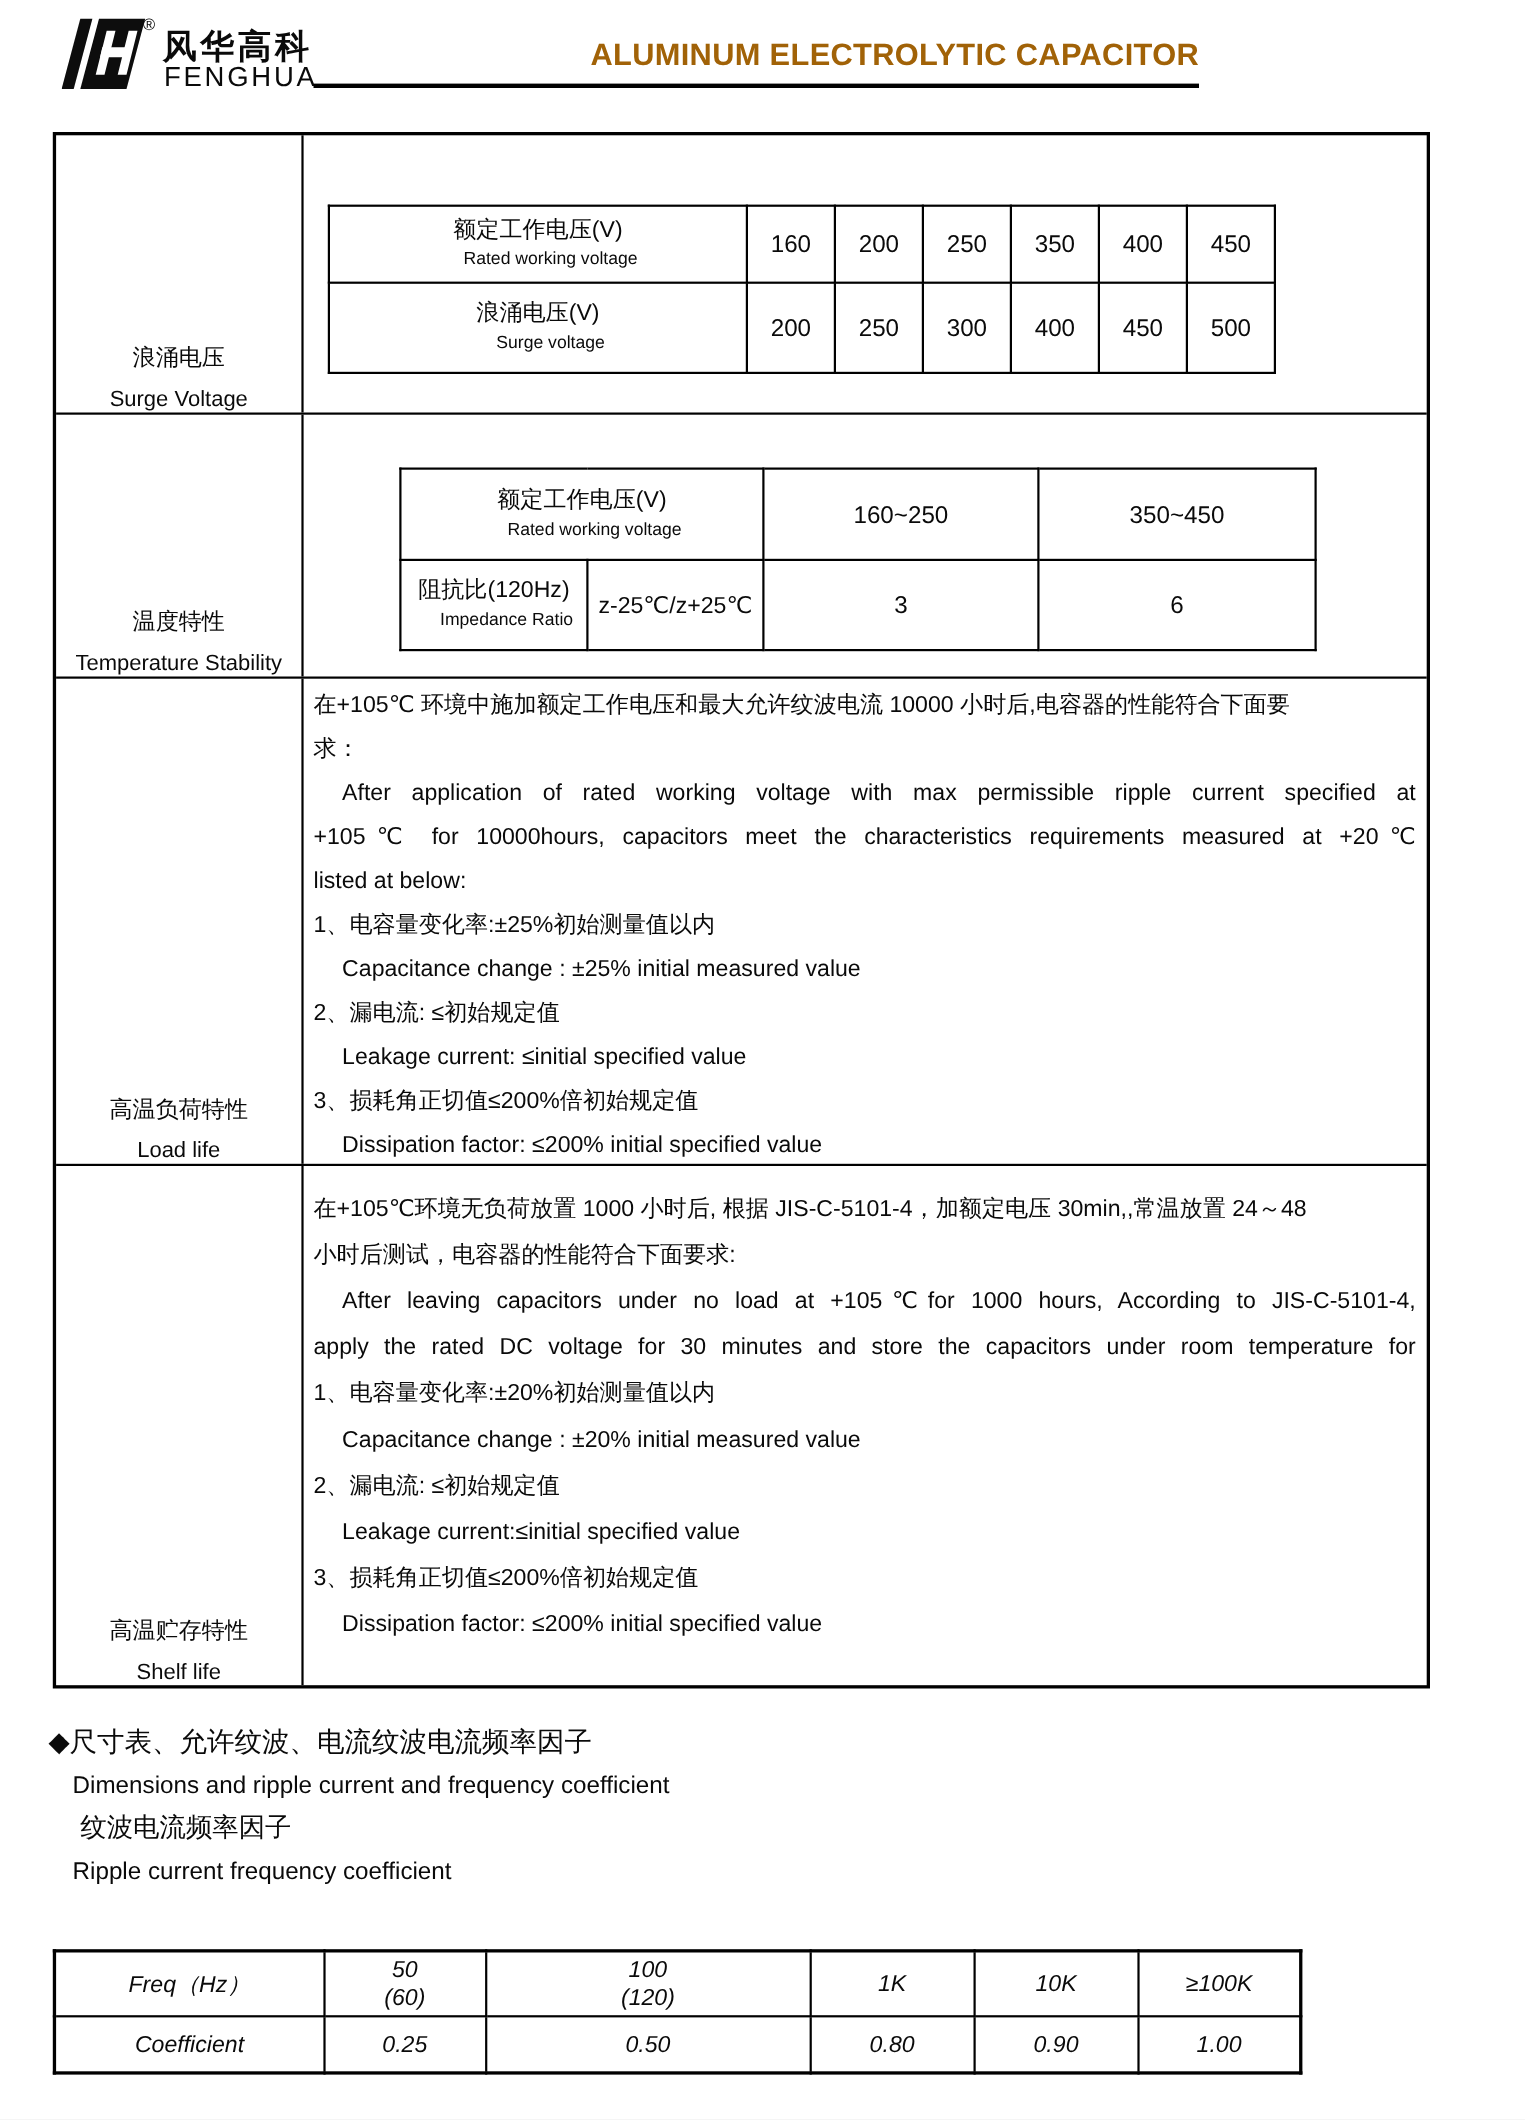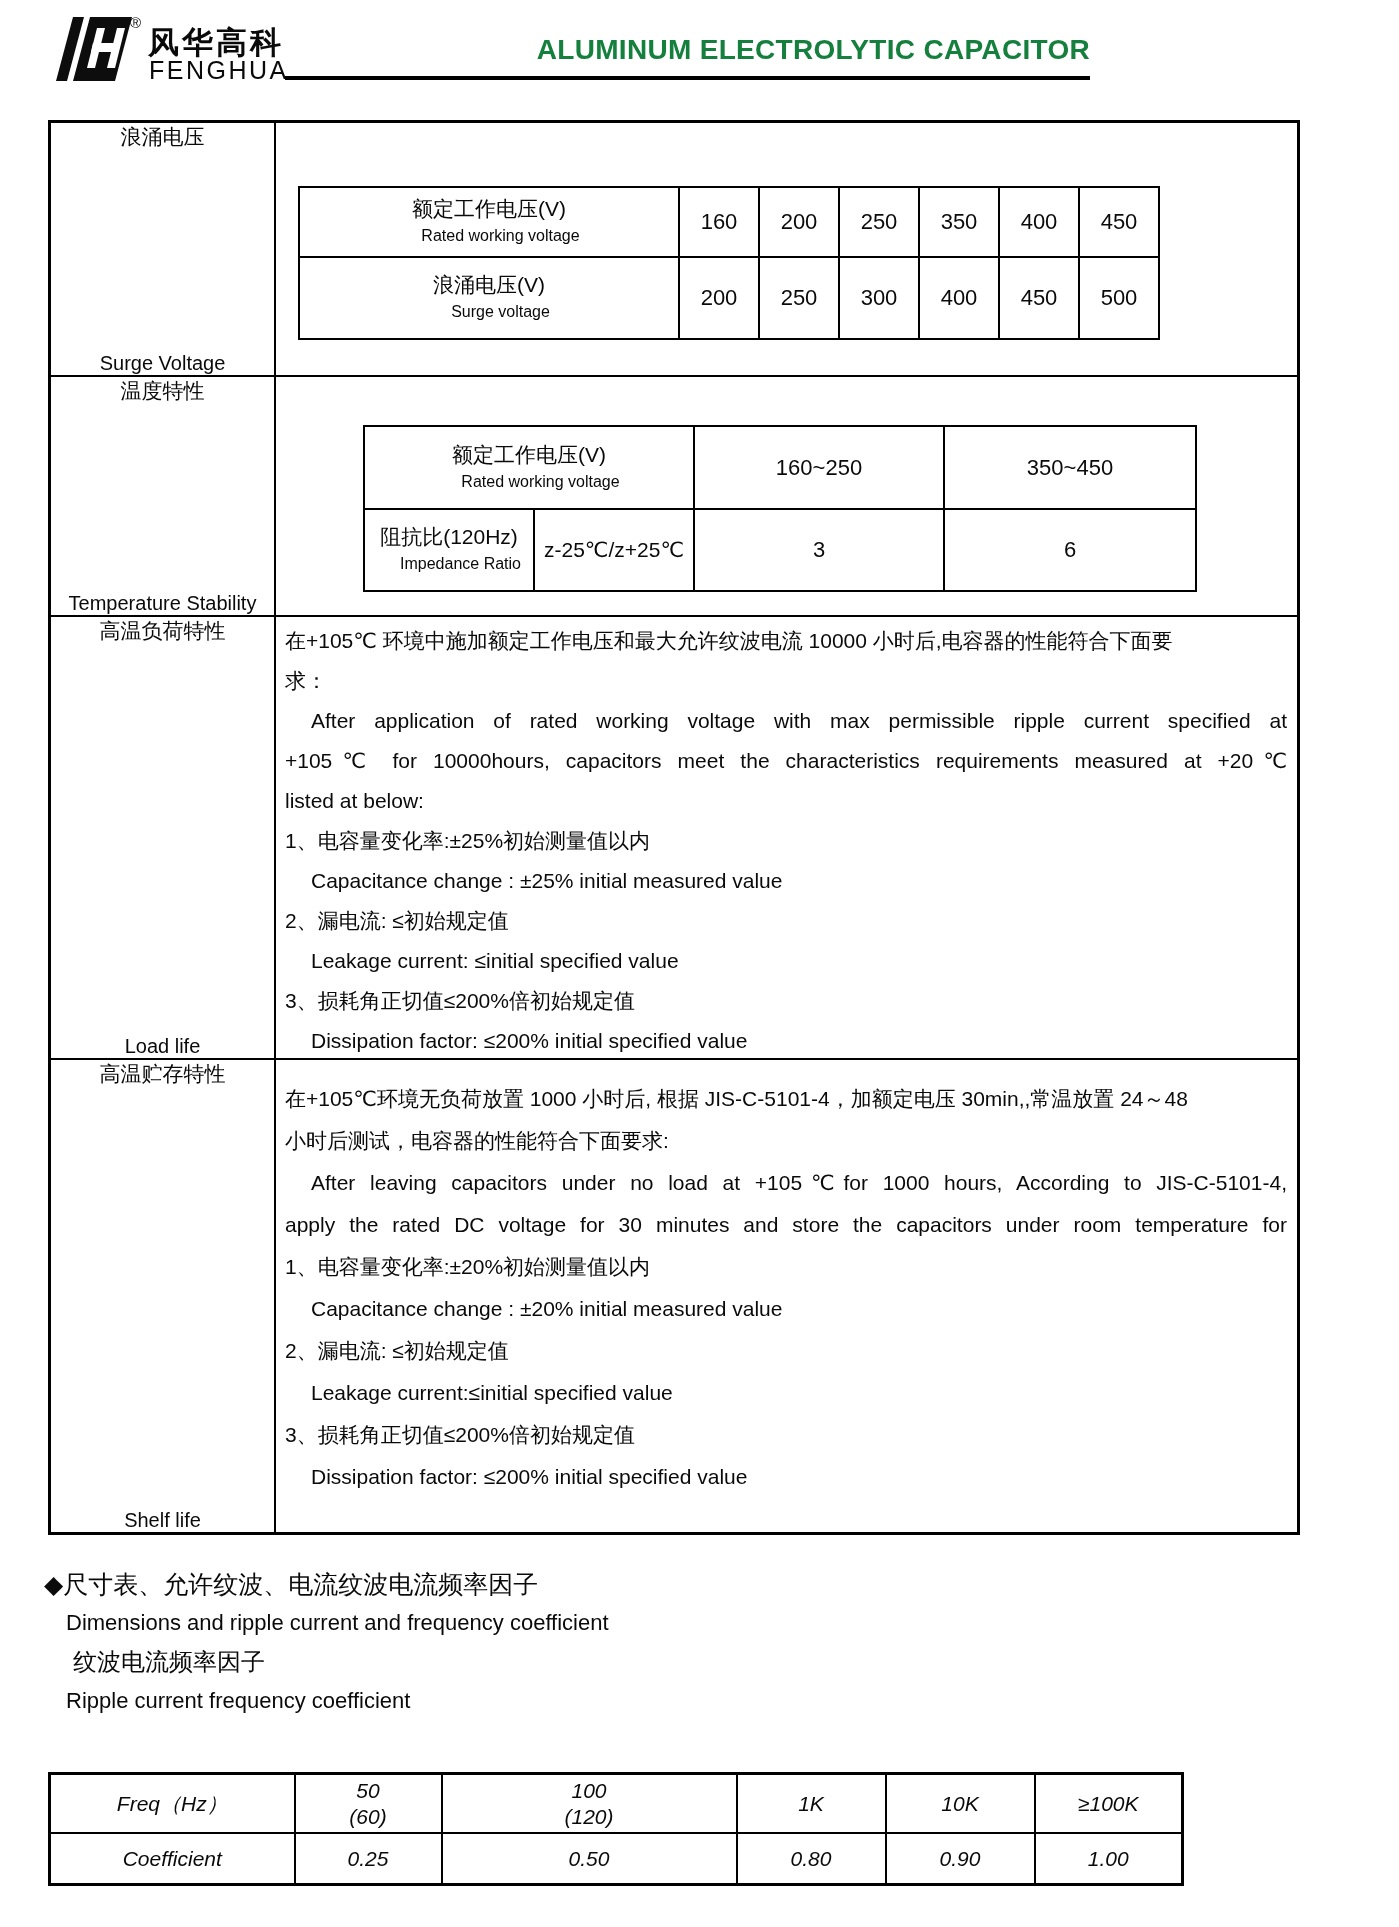--- a/index.html
+++ b/index.html
@@ -5,32 +5,32 @@
   html,body{margin:0;padding:0;background:#e8e8e8;}
   .page{position:relative;width:1399px;height:1927px;background:#ffffff;overflow:hidden;
         color:#0a0a0a;font-family:"Liberation Sans","DejaVu Sans",sans-serif;margin:0 auto;}
   .abs{position:absolute;}
 
   
   .logo-icon{left:56px;top:16px;width:76px;height:66px;}
   .reg-mark{left:130px;top:14px;font-size:15px;}
   .brand-cn{left:148px;top:22px;font-size:31px;font-weight:bold;letter-spacing:3px;}
   .brand-en{left:149px;top:56px;font-size:25px;letter-spacing:2.5px;}
-  .doc-title{left:450px;top:34px;width:640px;text-align:right;font-size:28px;font-weight:bold;letter-spacing:0.3px;color:#15803d;}
+  .doc-title{left:450px;top:34px;width:640px;text-align:right;font-size:28px;font-weight:bold;letter-spacing:0.3px;color:#a16207;}
   .header-rule{left:285px;top:76px;width:805px;height:4px;background:#000;}
 
   
   .big-table{left:48px;top:120px;width:1252px;height:1415px;border:3px solid #000;box-sizing:border-box;}
   .bt-row{display:flex;border-bottom:2px solid #000;box-sizing:border-box;}
   .r-surge{height:254px;}
   .r-temp{height:240px;}
   .r-load{height:443px;}
   .r-shelf{height:472px;border-bottom:none;}
   .bt-label{flex:0 0 225px;width:225px;border-right:2px solid #000;display:flex;flex-direction:column;
-            justify-content:space-between;align-items:center;gap:13px;text-align:center;box-sizing:border-box;}
+            justify-content:flex-end;align-items:center;gap:13px;text-align:center;box-sizing:border-box;}
   .lbl-cn{font-size:21px;}
   .lbl-en{font-size:20px;}
   .bt-content{flex:1;position:relative;}
 
   table.grid{border-collapse:collapse;position:absolute;table-layout:fixed;}
   table.grid td{border:2px solid #000;text-align:center;vertical-align:middle;
                 font-size:22px;padding:0;overflow:hidden;}
   .cell-two .cn{font-size:21px;line-height:27px;display:block;}
   .cell-two .en{font-size:16px;line-height:27px;display:block;padding-left:23px;}
 

